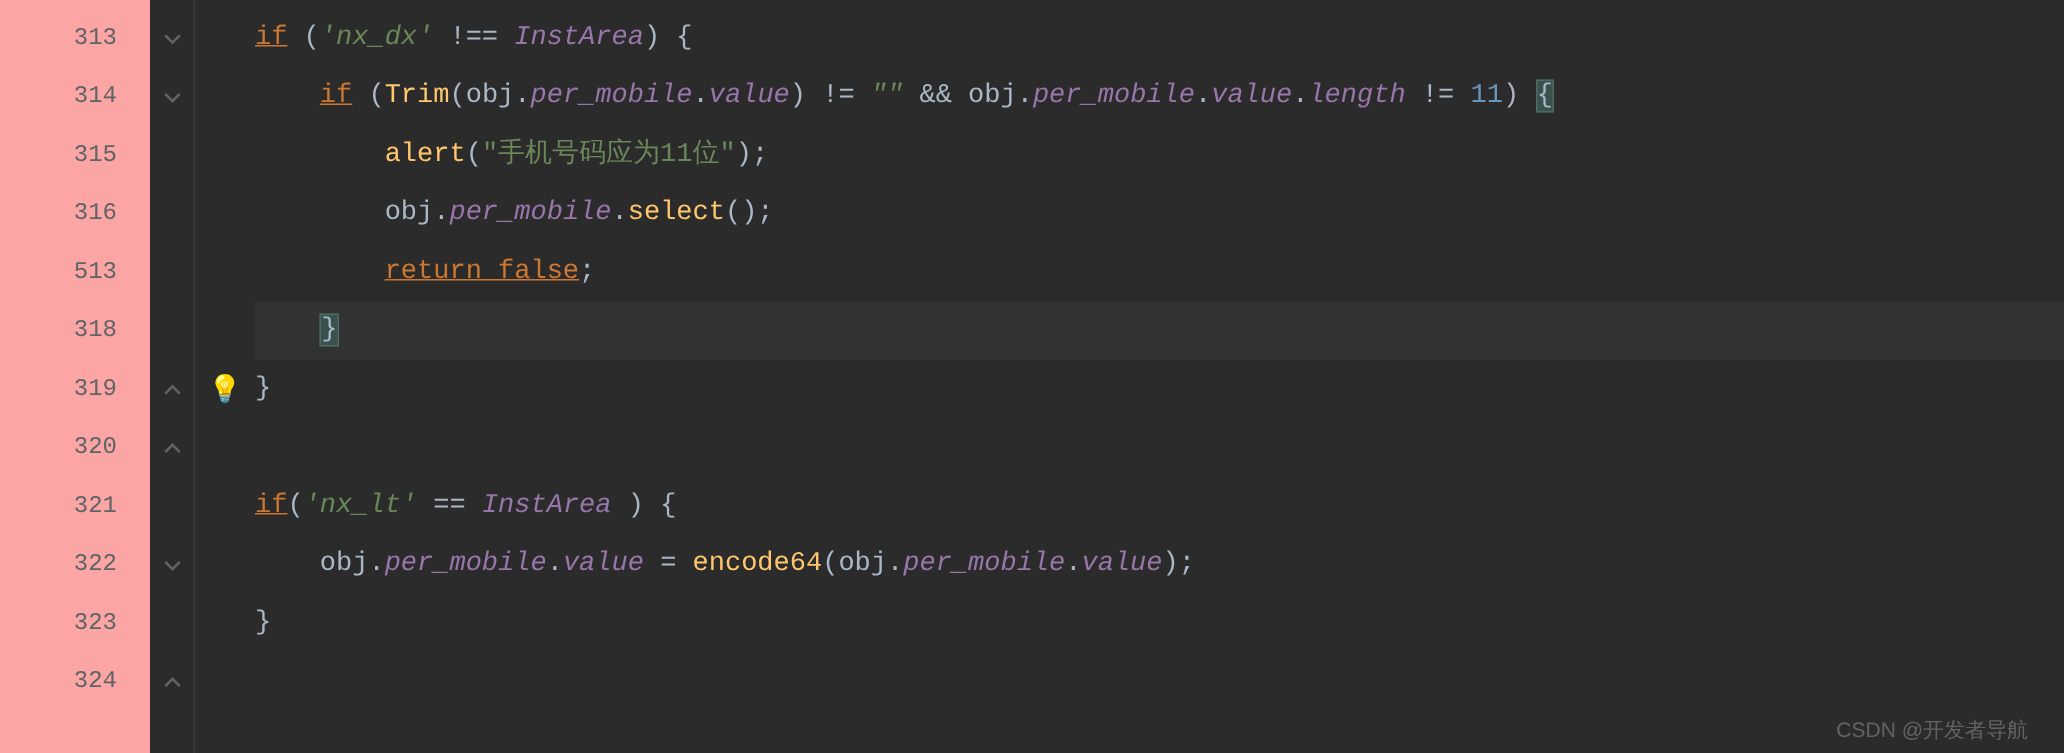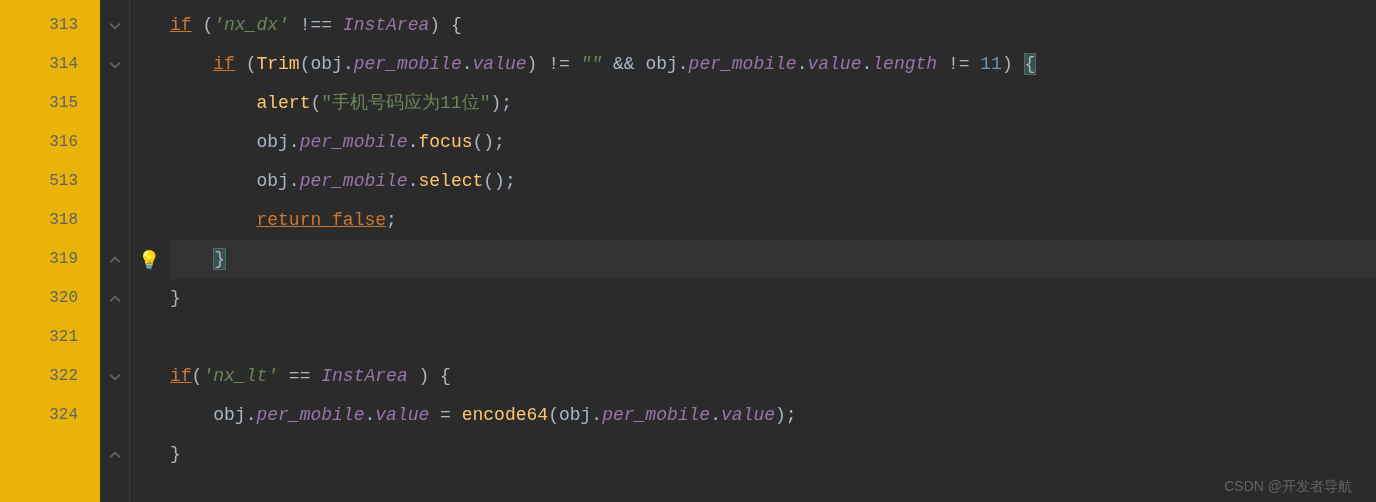--- a/index.html
+++ b/index.html
@@ -11,21 +11,21 @@
       width: 1376px;
       height: 502px;
       position: relative;
     }
     .editor {
       display: flex;
       width: 100%;
       height: 100%;
     }
     .gutter {
-      background: #eab308;
+      background: #fca5a5;
       width: 100px;
       flex-shrink: 0;
       padding-top: 6px;
     }
     .line-number {
       color: #606366;
       text-align: right;
       padding-right: 22px;
       height: 39px;
       line-height: 39px;
@@ -111,20 +111,21 @@
       <div class="line-number">313</div>
       <div class="line-number">314</div>
       <div class="line-number">315</div>
       <div class="line-number">316</div>
       <div class="line-number">513</div>
       <div class="line-number">318</div>
       <div class="line-number">319</div>
       <div class="line-number">320</div>
       <div class="line-number">321</div>
       <div class="line-number">322</div>
+      <div class="line-number">323</div>
       <div class="line-number">324</div>
     </div>
   <div class="fold-column" id="foldcol">
       <div class="fold-icon">
         <svg viewBox="0 0 10 10">
           <path d="M1 3 L5 7 L9 3" fill="none" stroke="#606366" stroke-width="1.5"></path>
         </svg>
       </div>
       <div class="fold-icon">
         <svg viewBox="0 0 10 10">
@@ -171,21 +172,20 @@
       <div class="bulb-cell"></div>
       <div class="bulb-cell"></div>
       <div class="bulb-cell"></div>
       <div class="bulb-cell"></div>
       <div class="bulb-cell"></div>
     </div>
   <div class="code-area" id="codearea">
       <div class="code-line"><span class="k">if</span><span class="punc"> (</span><span class="s">'nx_dx'</span><span class="punc"> !== </span><span class="var-i">InstArea</span><span class="punc">) {</span></div>
       <div class="code-line"><span class="punc">    </span><span class="k">if</span><span class="punc"> (</span><span class="fn">Trim</span><span class="punc">(</span><span class="id">obj</span><span class="punc">.</span><span class="prop">per_mobile</span><span class="punc">.</span><span class="prop">value</span><span class="punc">) != </span><span class="s">""</span><span class="punc"> &amp;&amp; </span><span class="id">obj</span><span class="punc">.</span><span class="prop">per_mobile</span><span class="punc">.</span><span class="prop">value</span><span class="punc">.</span><span class="prop">length</span><span class="punc"> != </span><span class="num">11</span><span class="punc">) </span><span class="punc brace-match">{</span></div>
       <div class="code-line"><span class="punc">        </span><span class="fn">alert</span><span class="punc">(</span><span class="s-cn">"手机号码应为11位"</span><span class="punc">);</span></div>
-      <div class="code-line"><span class="punc">        </span><span class="id">obj</span><span class="punc">.</span><span class="prop">per_mobile</span><span class="punc">.</span><span class="propfn">focus</span><span class="punc">();</span></div>
       <div class="code-line"><span class="punc">        </span><span class="id">obj</span><span class="punc">.</span><span class="prop">per_mobile</span><span class="punc">.</span><span class="propfn">select</span><span class="punc">();</span></div>
       <div class="code-line"><span class="punc">        </span><span class="k">return false</span><span class="punc">;</span></div>
       <div class="code-line highlighted"><span class="punc">    </span><span class="punc brace-match">}</span></div>
       <div class="code-line"><span class="punc">}</span></div>
       <div class="code-line"><span class="punc"></span></div>
       <div class="code-line"><span class="k">if</span><span class="punc">(</span><span class="s">'nx_lt'</span><span class="punc"> == </span><span class="var-i">InstArea</span><span class="punc"> ) {</span></div>
       <div class="code-line"><span class="punc">    </span><span class="id">obj</span><span class="punc">.</span><span class="prop">per_mobile</span><span class="punc">.</span><span class="prop">value</span><span class="punc"> = </span><span class="fn">encode64</span><span class="punc">(</span><span class="id">obj</span><span class="punc">.</span><span class="prop">per_mobile</span><span class="punc">.</span><span class="prop">value</span><span class="punc">);</span></div>
       <div class="code-line"><span class="punc">}</span></div>
     </div>
 </div>

